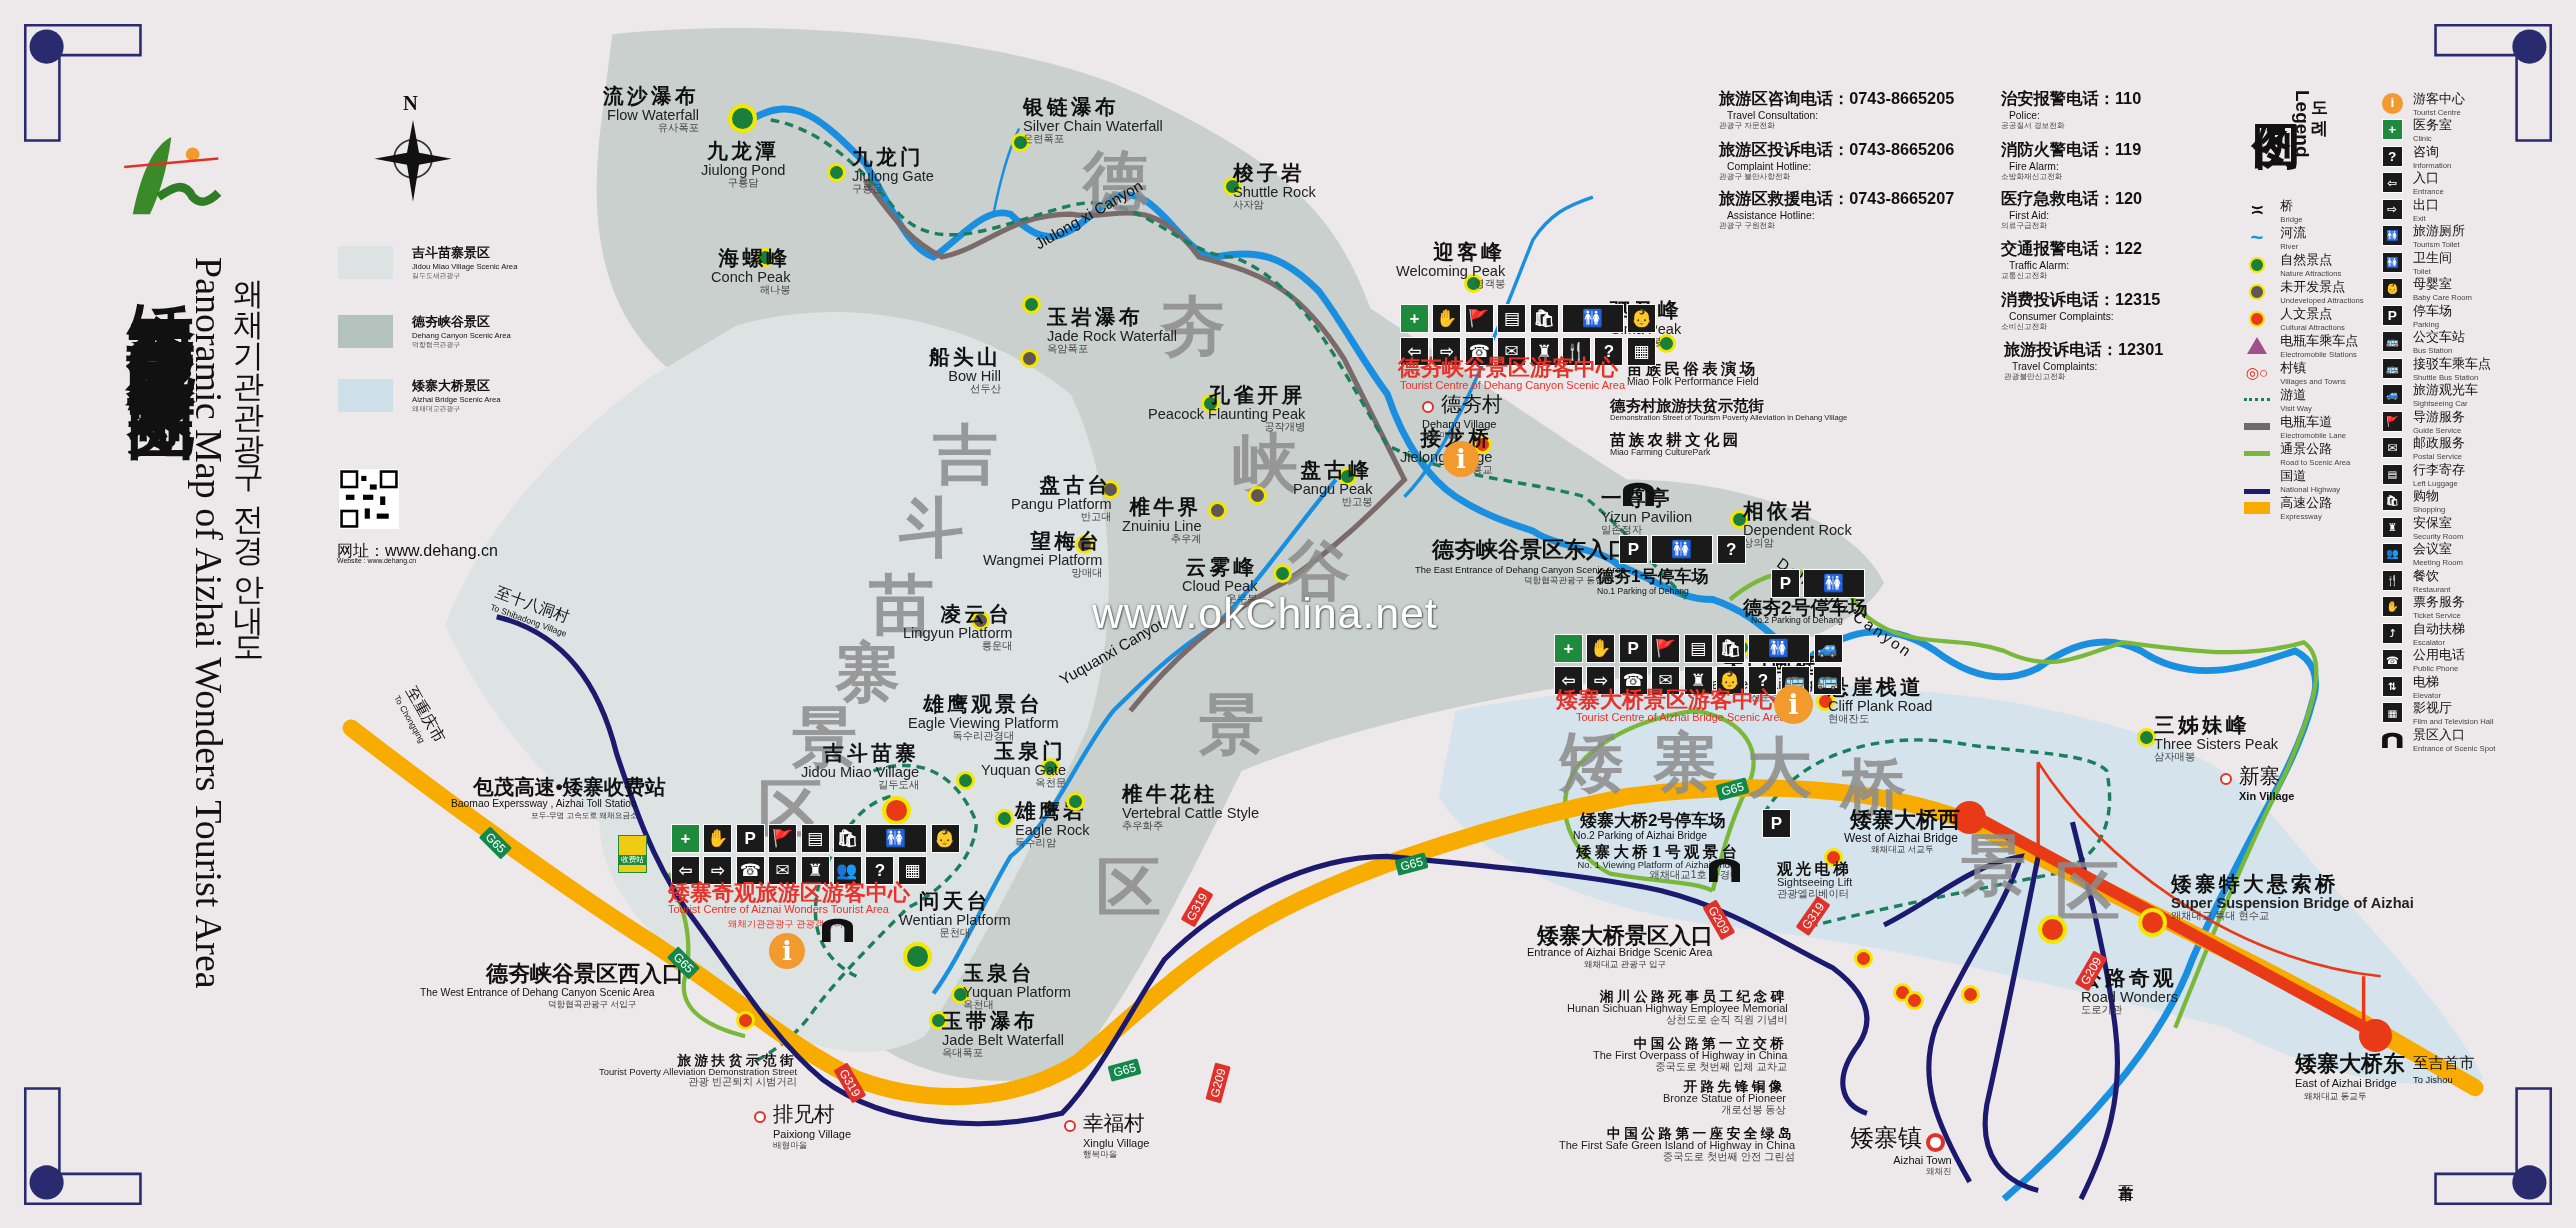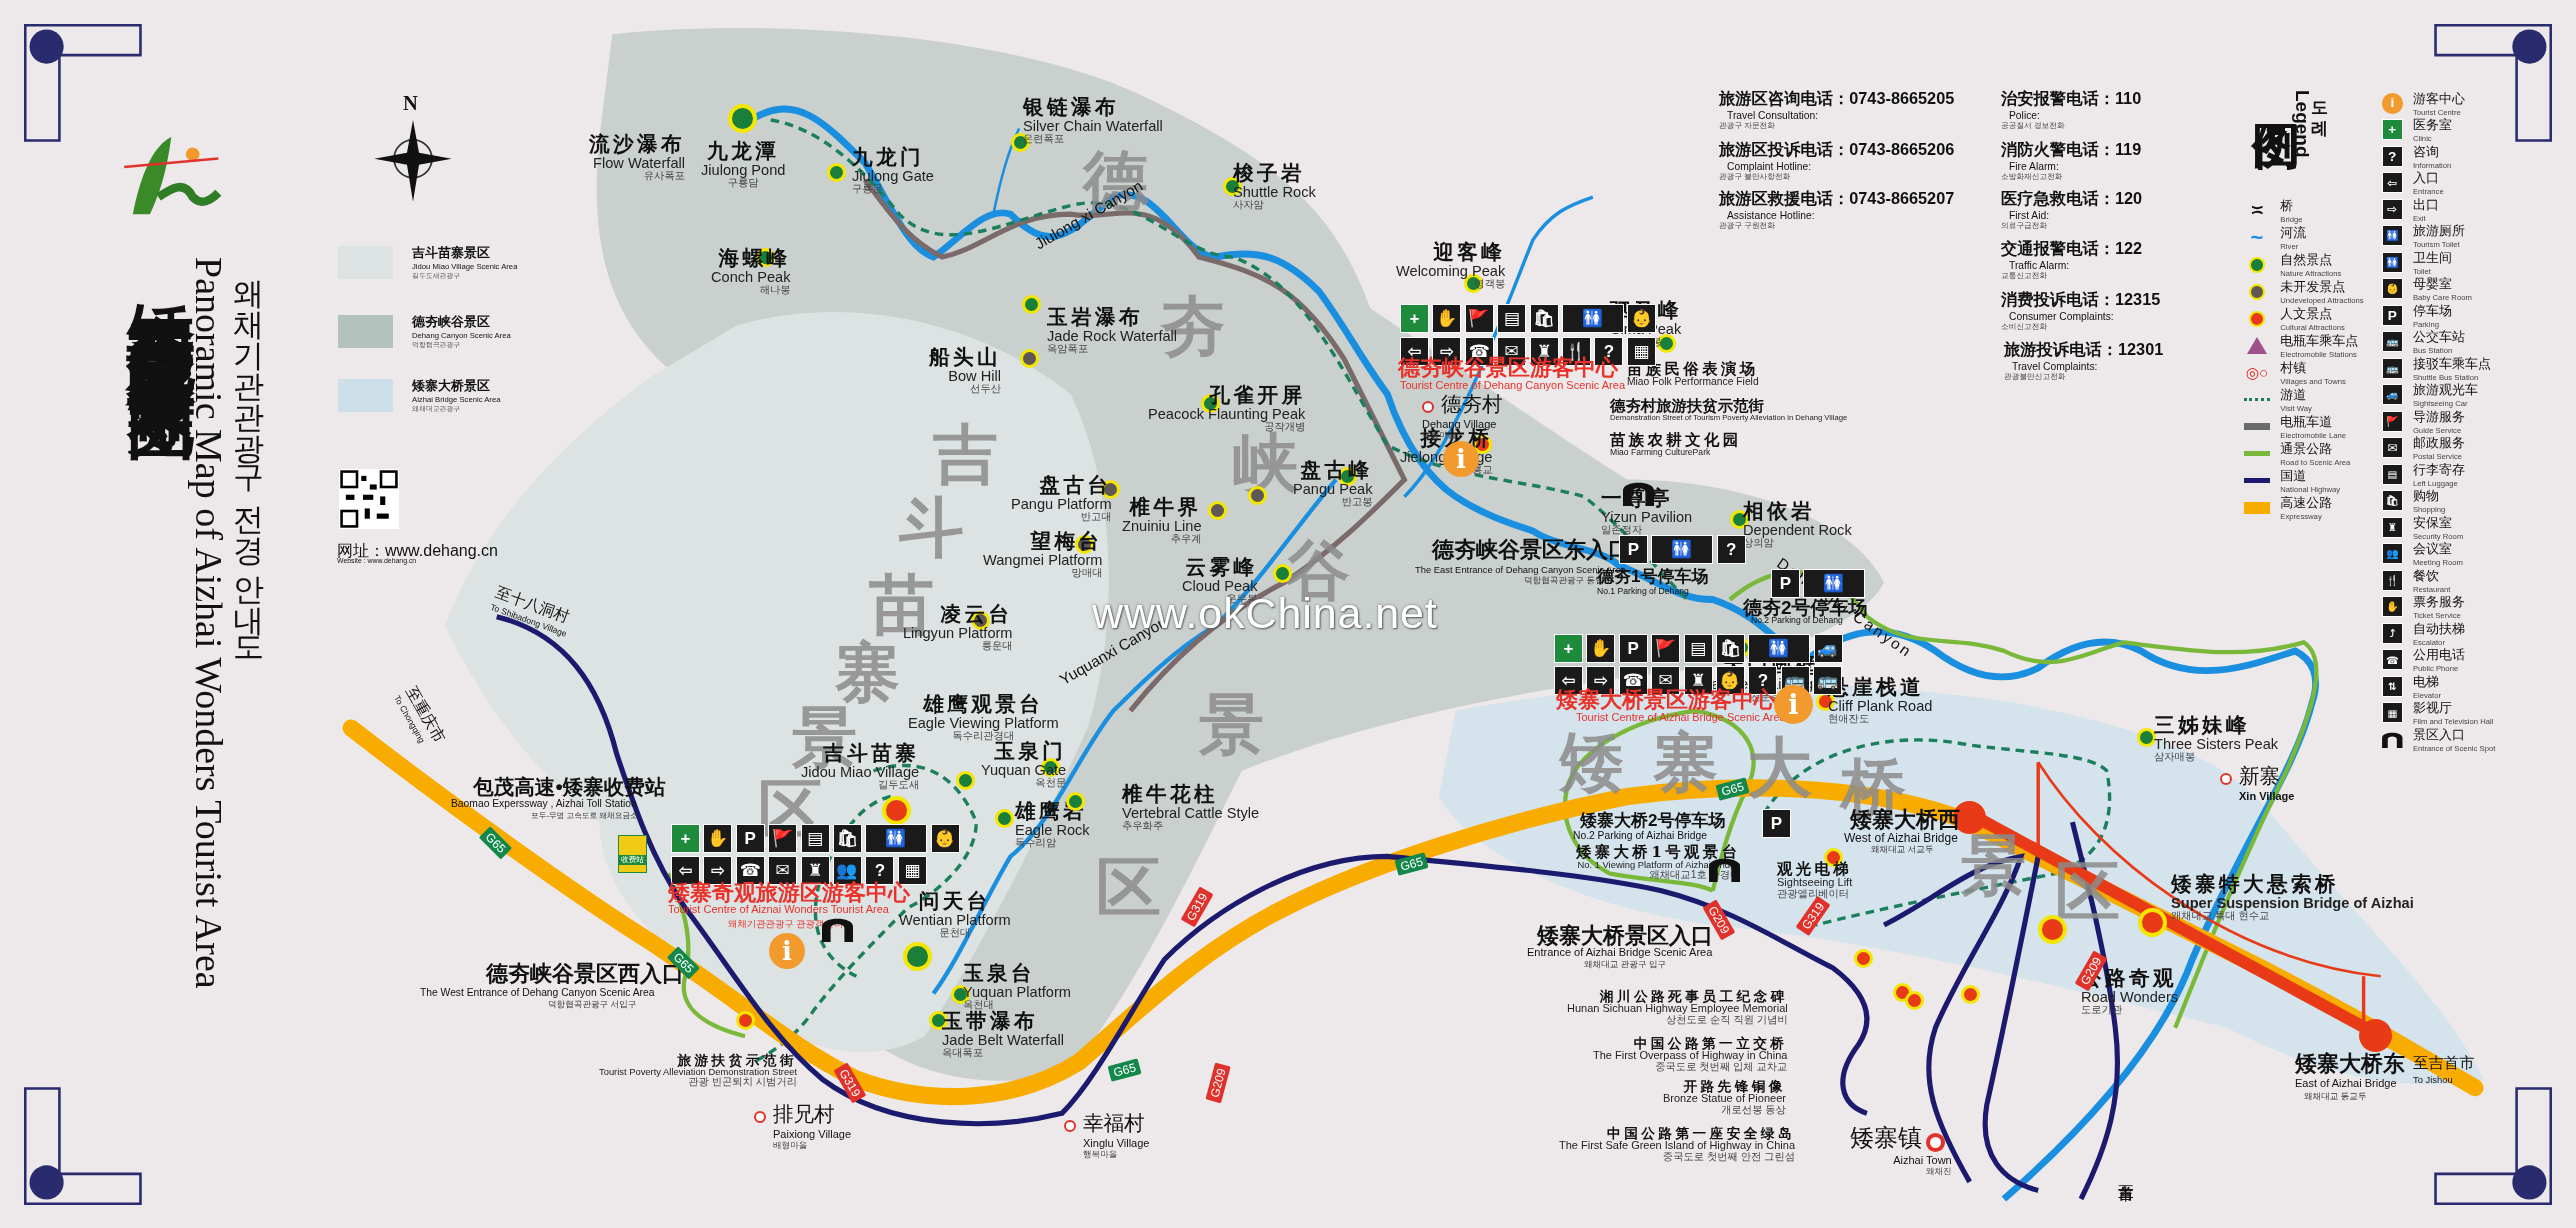--- a/index.html
+++ b/index.html
@@ -187,21 +187,21 @@
 <div class="bigzh" style="left:1747px;top:724px;">大</div>
 <div class="bigzh" style="left:1841px;top:745px;">桥</div>
 <div class="bigzh" style="left:1961px;top:822px;">景</div>
 <div class="bigzh" style="left:2055px;top:848px;">区</div>
 
 <div class="abs" style="left:1028px;top:206px;font-size:15.4px;transform:rotate(-30deg);">Jiulong xi Canyon</div>
 <div class="abs" style="left:1053px;top:642px;font-size:15.4px;transform:rotate(-30deg);">Yuquanxi Canyon</div>
 <div class="abs" style="left:1764px;top:599px;font-size:15.4px;transform:rotate(35deg);letter-spacing:2.6px;">Dehangxi Canyon</div>
 
 <div class="dot nat big" style="left:728px;top:104px;"></div>
-<div class="poi r" style="left:589px;top:86px;margin-top:48px;">
+<div class="poi r" style="left:603px;top:86px;">
     <div class="zh">流沙瀑布</div>
     <div class="en">Flow Waterfall</div>
     <div class="ko">유사폭포</div>
   </div>
 
 <div class="poi c" style="left:701px;top:141px;">
     <div class="zh">九龙潭</div>
     <div class="en">Jiulong Pond</div>
     <div class="ko">구룡담</div>
   </div>
@@ -769,21 +769,21 @@
         <div class="en">Electromobile Lane</div>
       </div>
     </div>
   <div class="leg" style="position:relative;height:27px;">
       <span style="width:26px;height:5.1px;background:#7ab83a;"></span>
       <div class="lt">
         <div class="zh">通景公路</div>
         <div class="en">Road to Scenic Area</div>
       </div>
     </div>
-  <div class="leg" style="position:relative;height:27px;">
+  <div class="leg" style="position:relative;height:27px;align-items:flex-end;">
       <span style="width:26px;height:5.1px;background:#1c1a6e;"></span>
       <div class="lt">
         <div class="zh">国道</div>
         <div class="en">National Highway</div>
       </div>
     </div>
   <div class="leg" style="position:relative;height:27px;">
       <span style="width:26px;height:12px;background:#f8ac00;"></span>
       <div class="lt">
         <div class="zh">高速公路</div>

